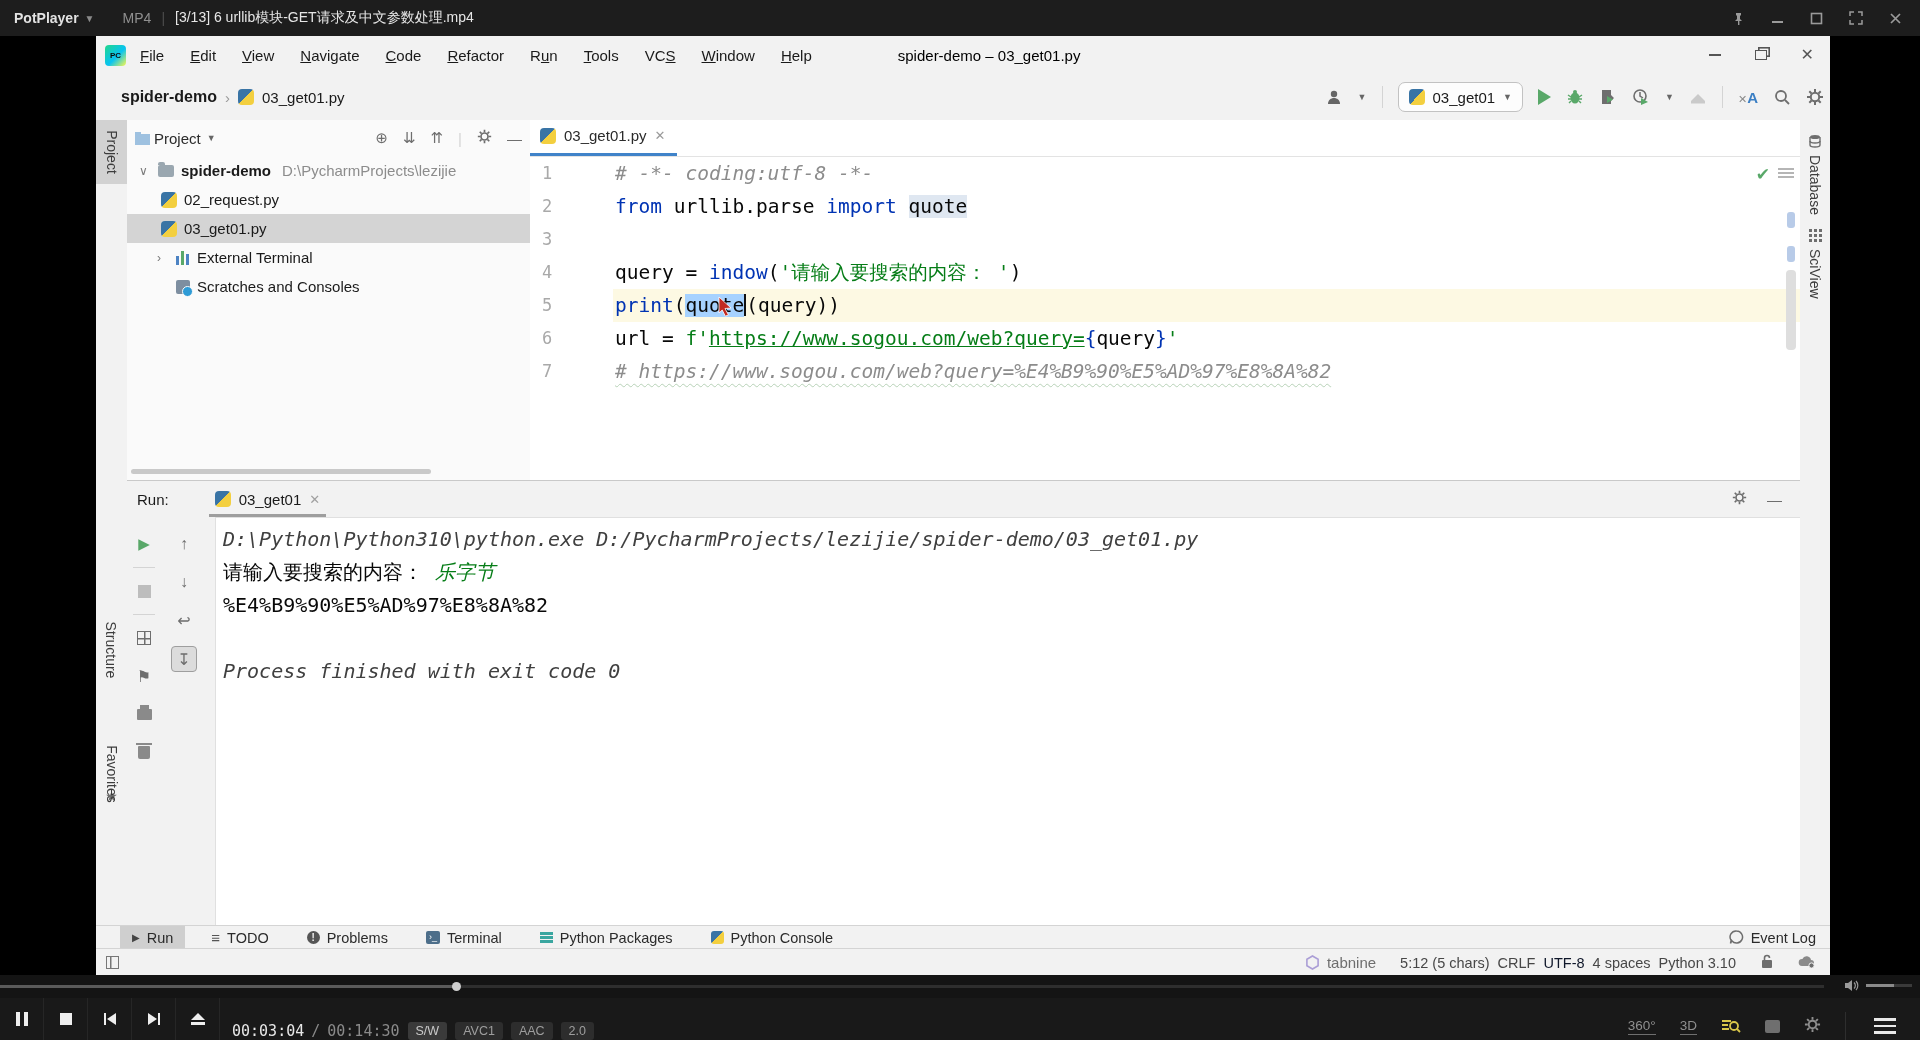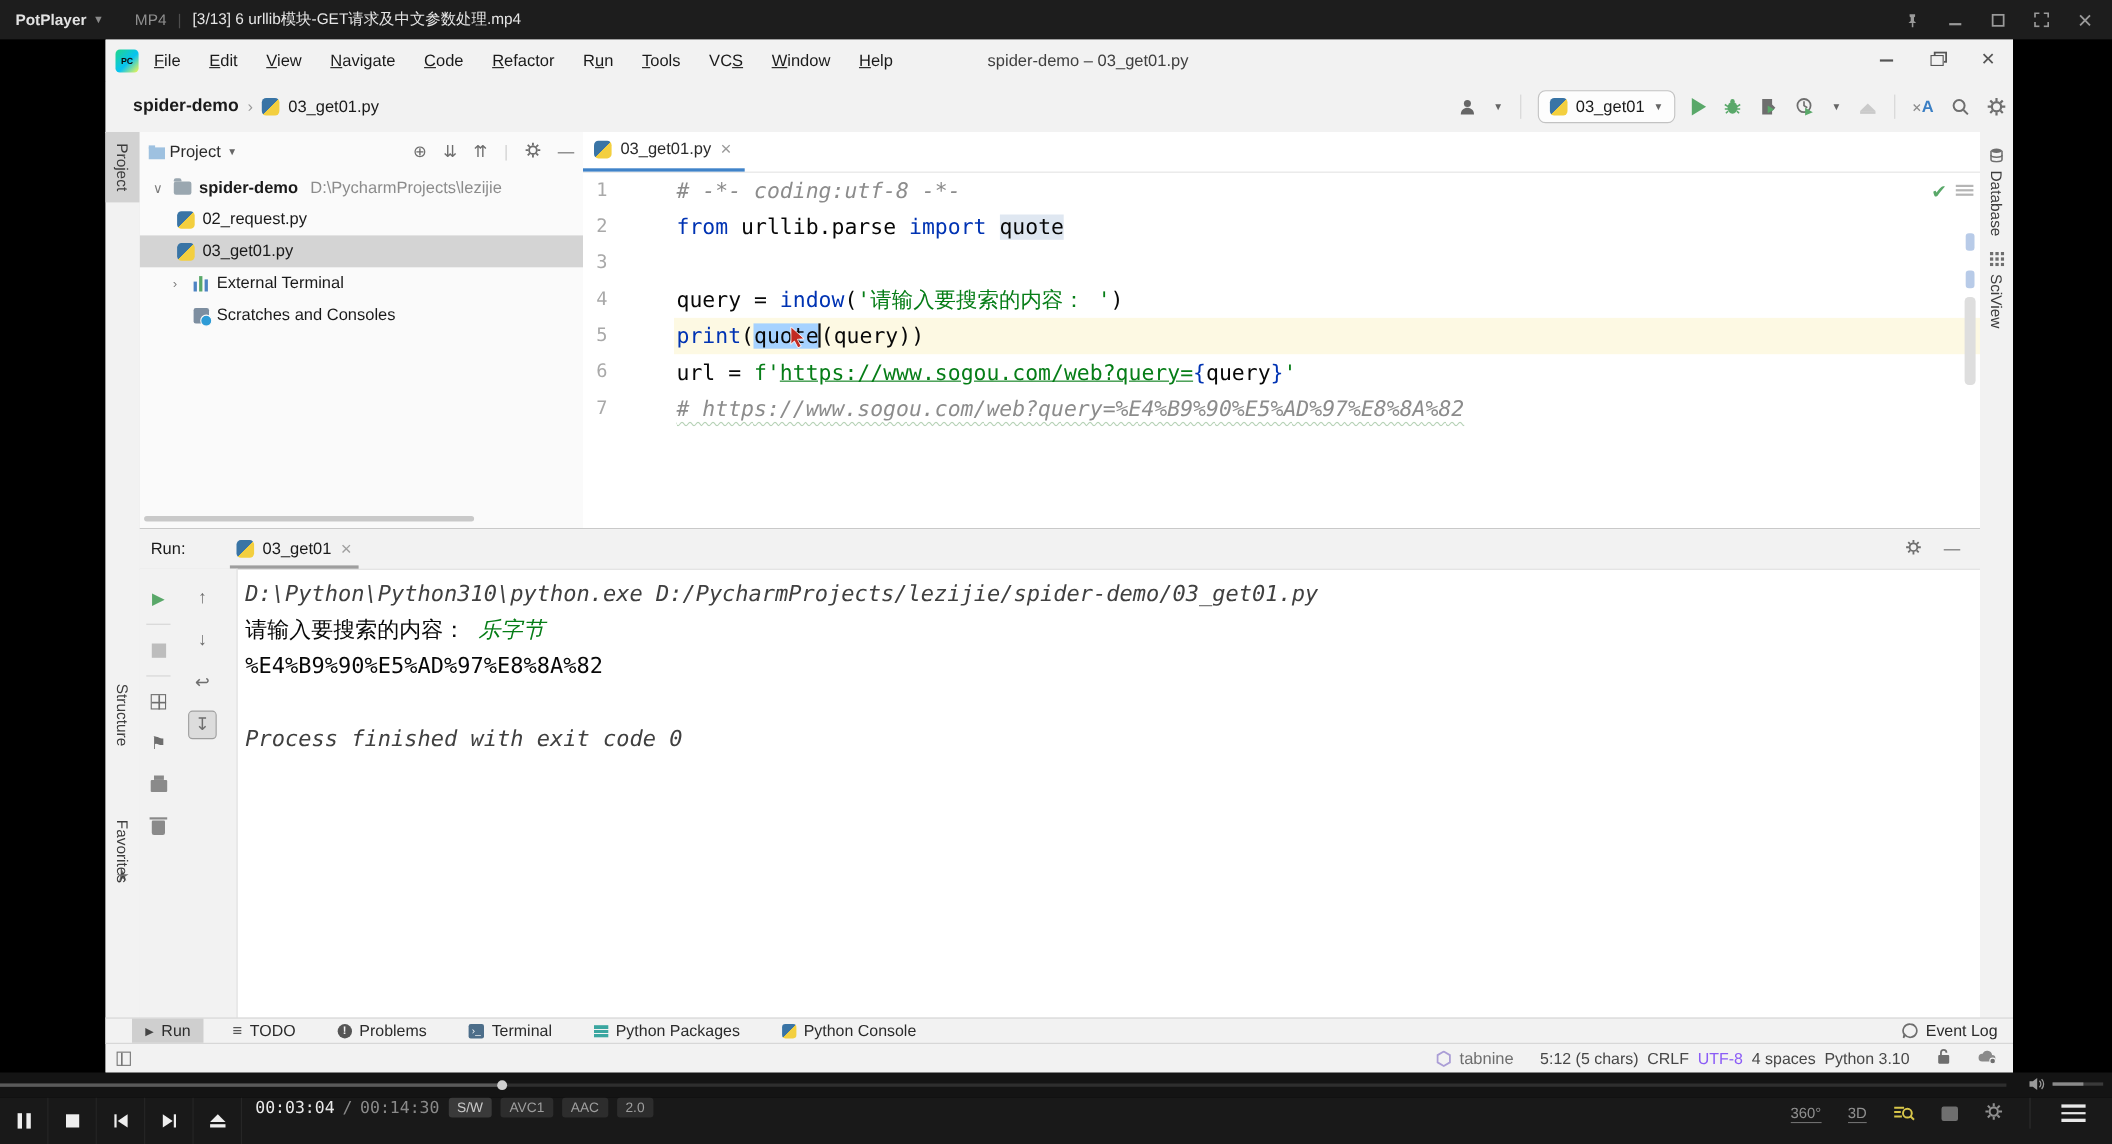--- a/index.html
+++ b/index.html
@@ -21,21 +21,21 @@
   .video{position:absolute;left:0;top:36px;width:1920px;height:939px;background:#000;}
 
   
   .pyc{position:absolute;left:96px;top:0;width:1734px;height:939px;background:#f2f2f2;font-size:15px;color:#1a1a1a;}
   .menubar{position:absolute;left:0;top:0;right:0;height:38px;display:flex;align-items:center;background:#f2f2f2;}
   .pc-logo{width:21px;height:21px;border-radius:4px;margin:0 14px 0 9px;
     background:linear-gradient(135deg,#21d789 0%,#07c3f2 55%,#fcf84a 100%);
     color:#0d0d0d;font-size:8px;font-weight:bold;display:flex;align-items:center;justify-content:center;}
   .menu-item{margin-right:26px;cursor:default;}
   .menu-item u{text-decoration:underline;}
-  .win-title{color:#404040;margin-left:60px;}
+  .win-title{color:#000000;margin-left:60px;}
   .mb-btns{margin-left:auto;display:flex;align-items:center;gap:34px;margin-right:16px;color:#555;}
   .mm-min{display:inline-block;width:12px;height:0;border-bottom:2px solid #555;}
   .mm-max{display:inline-block;width:10px;height:8px;border:1.6px solid #555;box-shadow:3px -3px 0 -1.6px #f2f2f2,3px -3px 0 0 #555;}
   .mm-x{font-size:16px;line-height:1;}
 
   .toolbar{position:absolute;left:0;top:38px;right:0;height:46px;display:flex;align-items:center;border-bottom:1px solid #d4d4d4;background:#f2f2f2;}
   .crumbs{display:flex;align-items:center;margin-left:25px;gap:8px;}
   .crumb-proj{font-weight:bold;font-size:16px;}
   .crumb-sep{color:#9a9a9a;}
   .tb-right{margin-left:auto;display:flex;align-items:center;gap:15px;margin-right:6px;}
@@ -145,32 +145,32 @@
   .ti-terminal::before{content:"›_";display:inline-block;width:14px;height:13px;background:#4d6e8a;color:#fff;font-size:9px;line-height:12px;text-align:center;border-radius:2px;}
   .ti-packages::before{content:"";display:inline-block;width:13px;height:11px;background:linear-gradient(#3aa6a0 0 3px,#f2f2f2 3px 4px,#3aa6a0 4px 7px,#f2f2f2 7px 8px,#3aa6a0 8px 11px);}
   .ti-console{width:13px;height:13px;border-radius:3px;background:linear-gradient(135deg,#3974a5 50%,#f3cf3f 50%);}
   .eventlog{margin-left:auto;display:flex;align-items:center;gap:7px;margin-right:14px;color:#2b2b2b;}
 
   
   .statusbar{position:absolute;left:0;right:0;top:912px;height:27px;background:#f2f2f2;border-top:1px solid #d4d4d4;display:flex;align-items:center;font-size:14.5px;color:#474747;}
   .sb-toggle{width:13px;height:13px;margin-left:10px;border:1.5px solid #777;box-sizing:border-box;background:linear-gradient(#777,#777) 3px 0/1.5px 13px no-repeat;}
   .sb-right{margin-left:auto;display:flex;align-items:center;gap:24px;margin-right:14px;}
   .tabnine{display:flex;align-items:center;gap:7px;color:#6e6e6e;font-size:15px;}
-  .muted{color:#8b5cf6;}
+  .muted{color:#0f172a;}
 
   
   .seekrow{position:absolute;left:0;top:975px;width:1920px;height:23px;background:#141414;}
   .seektrack{position:absolute;left:0;right:96px;top:10px;height:3px;background:#2e2e2e;}
   .seekplayed{position:absolute;left:0;top:0;height:3px;background:#5a5a5a;}
   .seekhandle{position:absolute;top:-3px;width:9px;height:9px;border-radius:50%;background:#cfcfcf;}
   .volume{position:absolute;right:8px;top:4px;display:flex;align-items:center;gap:6px;}
   .volbar{width:46px;height:3px;background:#3a3a3a;position:relative;}
   .volbar i{position:absolute;left:0;top:0;height:3px;width:60%;background:#8a8a8a;}
 
-  .controls{position:absolute;left:0;top:998px;width:1920px;height:42px;background:#191919;display:flex;align-items:flex-start;}
+  .controls{position:absolute;left:0;top:998px;width:1920px;height:42px;background:#191919;display:flex;align-items:flex-end;}
   .pbtn{width:43px;height:42px;display:flex;align-items:center;justify-content:center;border-right:1px solid #262626;color:#e8e8e8;}
   .pp-pause{display:flex;gap:4px;}
   .pp-pause i{display:block;width:4px;height:14px;background:#eee;}
   .pp-stop{width:12px;height:12px;background:#eee;}
   .pp-prev{display:flex;align-items:center;gap:1px;}
   .pp-prev b{width:2px;height:12px;background:#eee;}
   .tri-l{width:0;height:0;border-right:9px solid #eee;border-top:6px solid transparent;border-bottom:6px solid transparent;}
   .tri-r{width:0;height:0;border-left:9px solid #eee;border-top:6px solid transparent;border-bottom:6px solid transparent;}
   .pp-eject{display:flex;flex-direction:column;align-items:center;gap:2px;}
   .pp-eject .t{width:0;height:0;border-bottom:7px solid #eee;border-left:7px solid transparent;border-right:7px solid transparent;}

